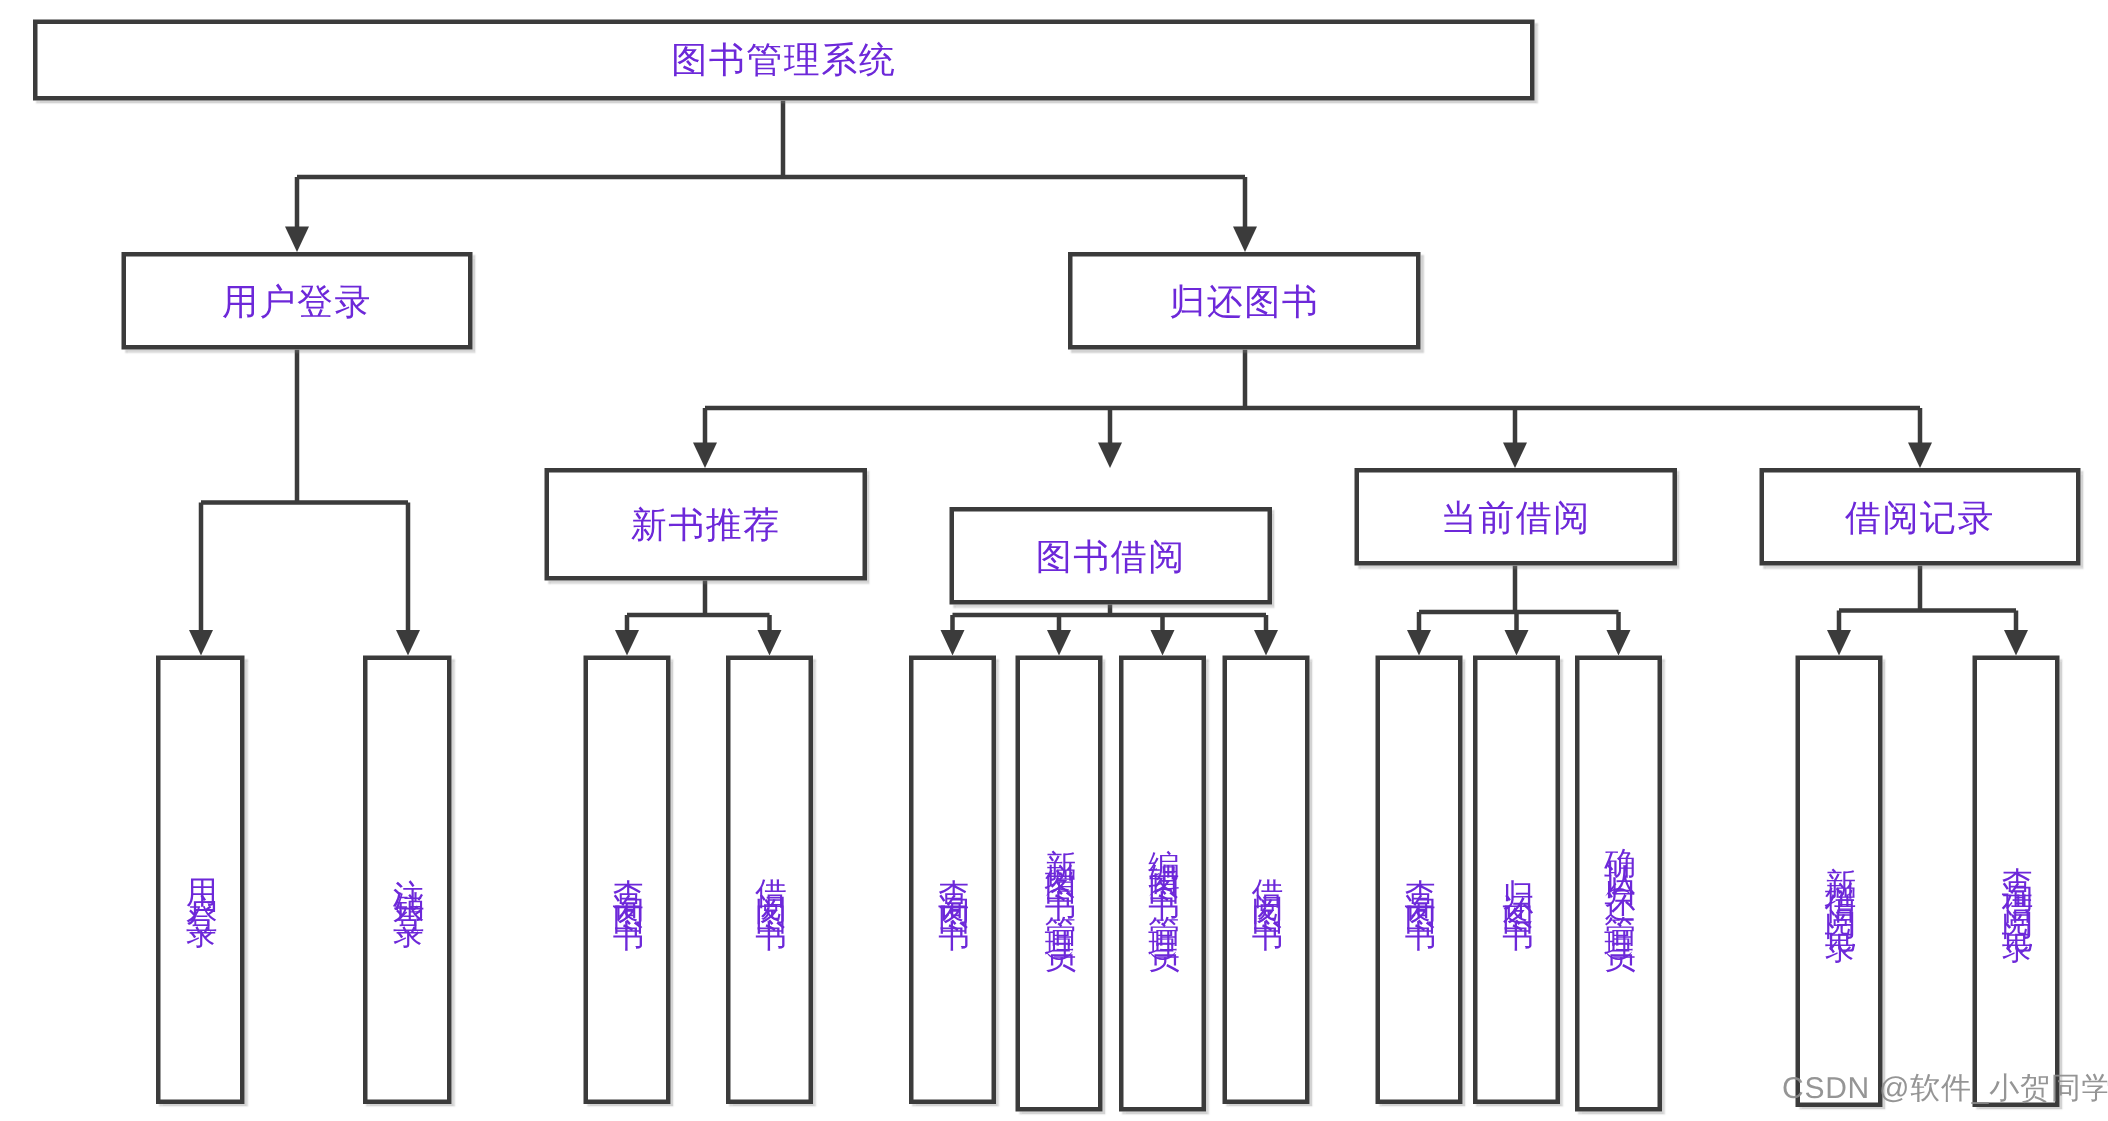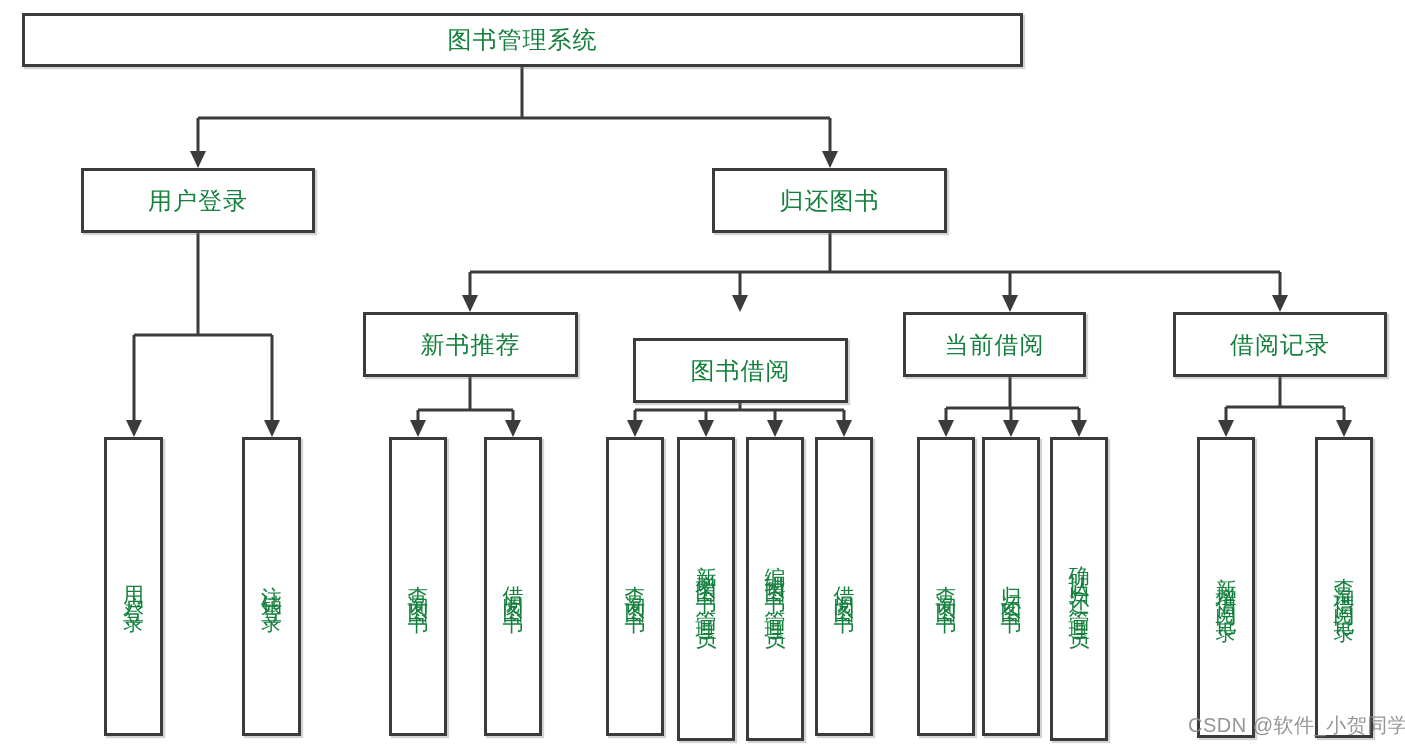--- a/index.html
+++ b/index.html
@@ -23,43 +23,43 @@
     height: 747px;
   }
   .box {
     position: absolute;
     background: #ffffff;
     border: 3px solid #3b3b3b;
     box-sizing: border-box;
     display: flex;
     align-items: center;
     justify-content: center;
-    color: #15803d;
+    color: #6d28d9;
     box-shadow: 2px 2px 1px rgba(130,130,130,0.35);
   }
   .h-box span {
     font-size: 24px;
     letter-spacing: 1px;
     white-space: nowrap;
   }
   .leaf span {
     writing-mode: vertical-rl;
     text-orientation: mixed;
     font-size: 21px;
     letter-spacing: 9px;
     line-height: 1.05;
     white-space: nowrap;
   }
   
   #node-root               { left: 22px;   top: 13px;  width: 1001px; height: 54px; }
   #node-user-login-branch  { left: 81px;   top: 168px; width: 234px;  height: 65px; }
   #node-book-mgmt-branch   { left: 712px;  top: 168px; width: 235px;  height: 65px; }
-  #node-new-book-recommend { left: 363px;  top: 312px; width: 215px;  height: 65px; }
+  #node-new-book-recommend { left: 363px;  top: 312px; width: 215px;  height: 75px; }
   #node-book-borrow        { left: 633px;  top: 304px; width: 215px;  height: 65px; margin-top: 34px; }
-  #node-current-borrow     { left: 903px;  top: 312px; width: 183px;  height: 65px; }
+  #node-current-borrow     { left: 903px;  top: 312px; width: 215px;  height: 65px; }
   #node-borrow-records     { left: 1173px; top: 312px; width: 214px;  height: 65px; }
 
   #leaf-user-login      { left: 104px;  top: 437px; width: 59px; height: 299px; }
   #leaf-logout          { left: 242px;  top: 437px; width: 59px; height: 299px; }
   #leaf-nbr-query       { left: 389px;  top: 437px; width: 58px; height: 299px; }
   #leaf-nbr-borrow      { left: 484px;  top: 437px; width: 58px; height: 299px; }
   #leaf-bb-query        { left: 606px;  top: 437px; width: 58px; height: 299px; }
   #leaf-bb-add          { left: 677px;  top: 437px; width: 58px; height: 304px; }
   #leaf-bb-edit         { left: 746px;  top: 437px; width: 58px; height: 304px; }
   #leaf-bb-borrow       { left: 815px;  top: 437px; width: 58px; height: 299px; }

